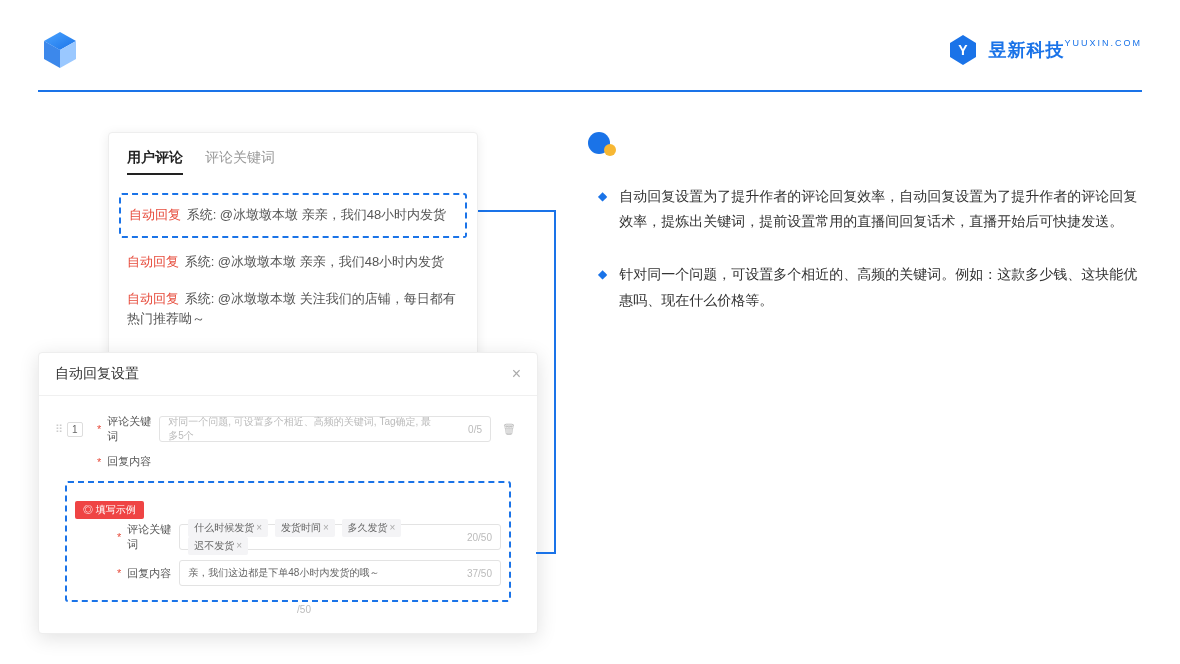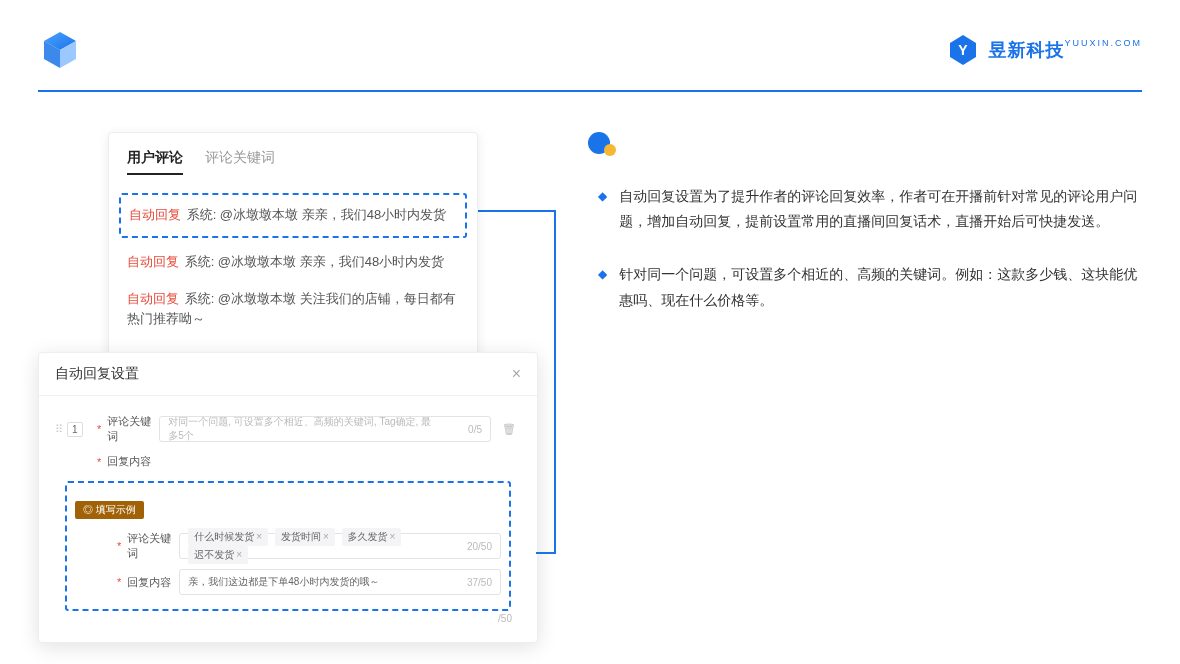--- a/index.html
+++ b/index.html
@@ -43,25 +43,25 @@
 .idx-num { margin-left: 4px; border: 1px solid #ddd; border-radius: 2px; padding: 1px 4px; font-size: 10px; color: #666; background: #fff; }
 .req { color: #e74c3c; margin: 0 6px 0 10px; }
 .fld-label { width: 52px; color: #555; }
 .fld-input { flex: 1; border: 1px solid #e3e3e3; border-radius: 3px; height: 26px; display: flex; align-items: center; padding: 0 8px; font-size: 10px; color: #bbb; justify-content: space-between; }
 .fld-input .count { color: #bbb; margin-left: 28px; }
 .trash { width: 24px; text-align: center; color: #bbb; margin-left: 6px; }
 
 .cs-dashed { margin: 12px 10px 0; border: 2px dashed #1a73e8; border-radius: 3px; padding: 10px 8px 6px; }
 .add-link { color: #6a5acd; font-size: 10px; margin-right: 8px; }
 .hint { color: #bbb; font-size: 10px; }
-.ex-badge { display: inline-block; background: #a16207; color: #fff; font-size: 10px; padding: 2px 8px; border-radius: 2px; margin: 8px 0 12px; }
+.ex-badge { display: inline-block; background: #ef4444; color: #fff; font-size: 10px; padding: 2px 8px; border-radius: 2px; margin: 8px 0 3px; }
 .cs-dashed .cs-row { margin-bottom: 8px; }
 .tag { display: inline-block; background: #f4f4f6; border-radius: 2px; padding: 2px 6px; margin-right: 4px; font-size: 10px; color: #666; }
 .tag .x { color: #aaa; margin-left: 2px; }
-.cs-tail { display: flex; justify-content: flex-end; padding: 0 25px; font-size: 10px; color: #bbb; margin-top: 2px; margin-left: 32px; }
+.cs-tail { display: flex; justify-content: center; padding: 0 25px; font-size: 10px; color: #bbb; margin-top: 2px; margin-left: 32px; }
 
 
 .conn-h { position: absolute; top: 78px; left: 440px; width: 78px; height: 0; border-top: 2px solid #1a73e8; z-index: 0; }
 .conn-v { position: absolute; top: 78px; left: 516px; width: 0; height: 342px; border-left: 2px solid #1a73e8; z-index: 3; }
 .conn-h2 { position: absolute; top: 420px; left: 498px; width: 20px; height: 0; border-top: 2px solid #1a73e8; z-index: 3; }
 
 
 .sec-head { display: flex; align-items: center; margin-bottom: 28px; }
 .dot-icon { position: relative; width: 28px; height: 24px; margin-right: 14px; }
 .dot-blue { position: absolute; width: 22px; height: 22px; border-radius: 50%; background: #1a73e8; top: 0; left: 0; }
@@ -193,21 +193,21 @@
   <div class="right">
     <div class="sec-head">
       <div class="dot-icon">
         <div class="dot-blue"></div>
           <div class="dot-orange"></div>
       </div>
     </div>
     <div class="bullets">
       <div class="bullet">
         <span class="diamond">◆</span>
-        <span class="bullet-text">自动回复设置为了提升作者的评论回复效率，作者可在开播前针对常见的评论用户问题，增加自动回复，提前设置常用的直播间回复话术，直播开始后可快捷发送。</span>
+        <span class="bullet-text">自动回复设置为了提升作者的评论回复效率，自动回复设置为了提升作者的评论回复效率，提炼出关键词，提前设置常用的直播间回复话术，直播开始后可快捷发送。</span>
       </div>
       <div class="bullet">
         <span class="diamond">◆</span>
         <span class="bullet-text">针对同一个问题，可设置多个相近的、高频的关键词。例如：这款多少钱、这块能优惠吗、现在什么价格等。</span>
       </div>
     </div>
   </div>
 </div>
 
 </body></html>

